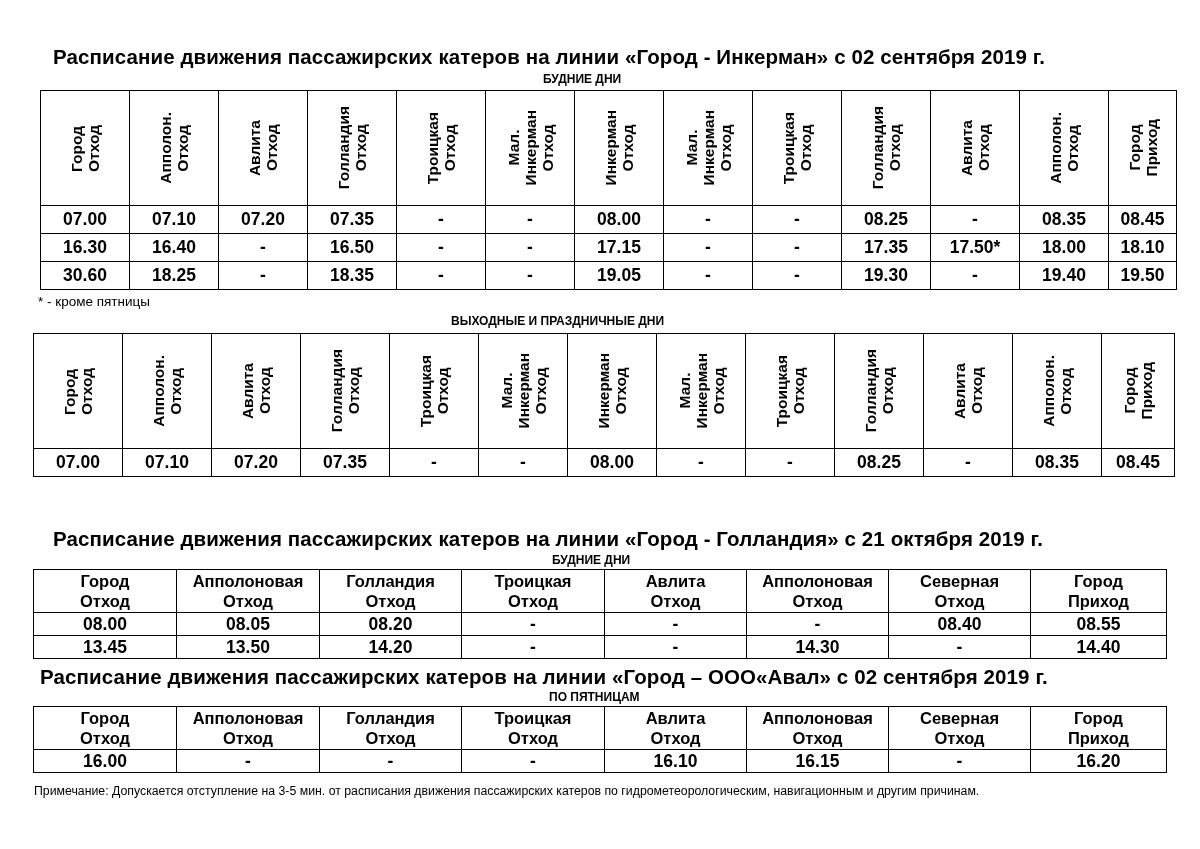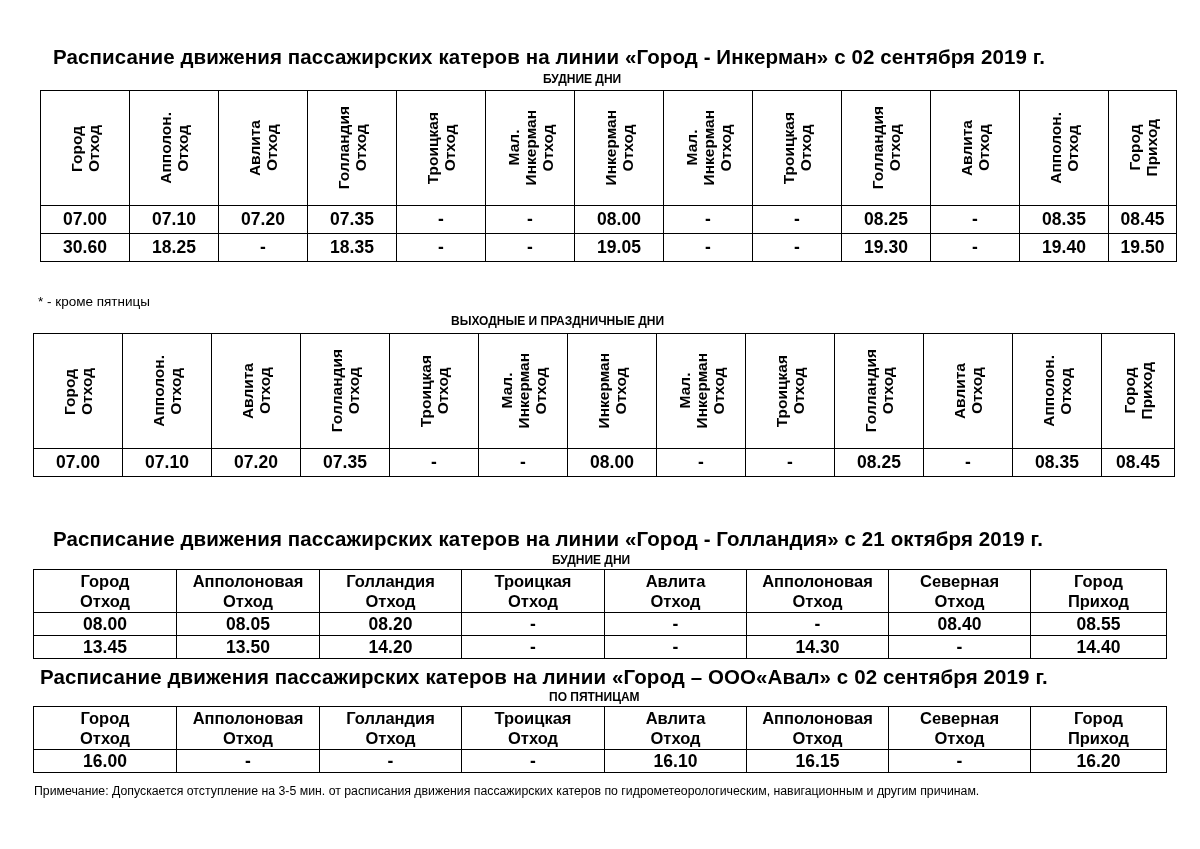--- a/index.html
+++ b/index.html
@@ -135,20 +135,35 @@
       <td>-</td>
       <td>08.00</td>
       <td>-</td>
       <td>-</td>
       <td>08.25</td>
       <td>-</td>
       <td>08.35</td>
       <td>08.45</td>
     </tr>
     <tr>
+      <td>16.30</td>
+      <td>16.40</td>
+      <td>-</td>
+      <td>16.50</td>
+      <td>-</td>
+      <td>-</td>
+      <td>17.15</td>
+      <td>-</td>
+      <td>-</td>
+      <td>17.35</td>
+      <td>17.50*</td>
+      <td>18.00</td>
+      <td>18.10</td>
+    </tr>
+    <tr>
       <td>30.60</td>
       <td>18.25</td>
       <td>-</td>
       <td>18.35</td>
       <td>-</td>
       <td>-</td>
       <td>19.05</td>
       <td>-</td>
       <td>-</td>
       <td>19.30</td>

